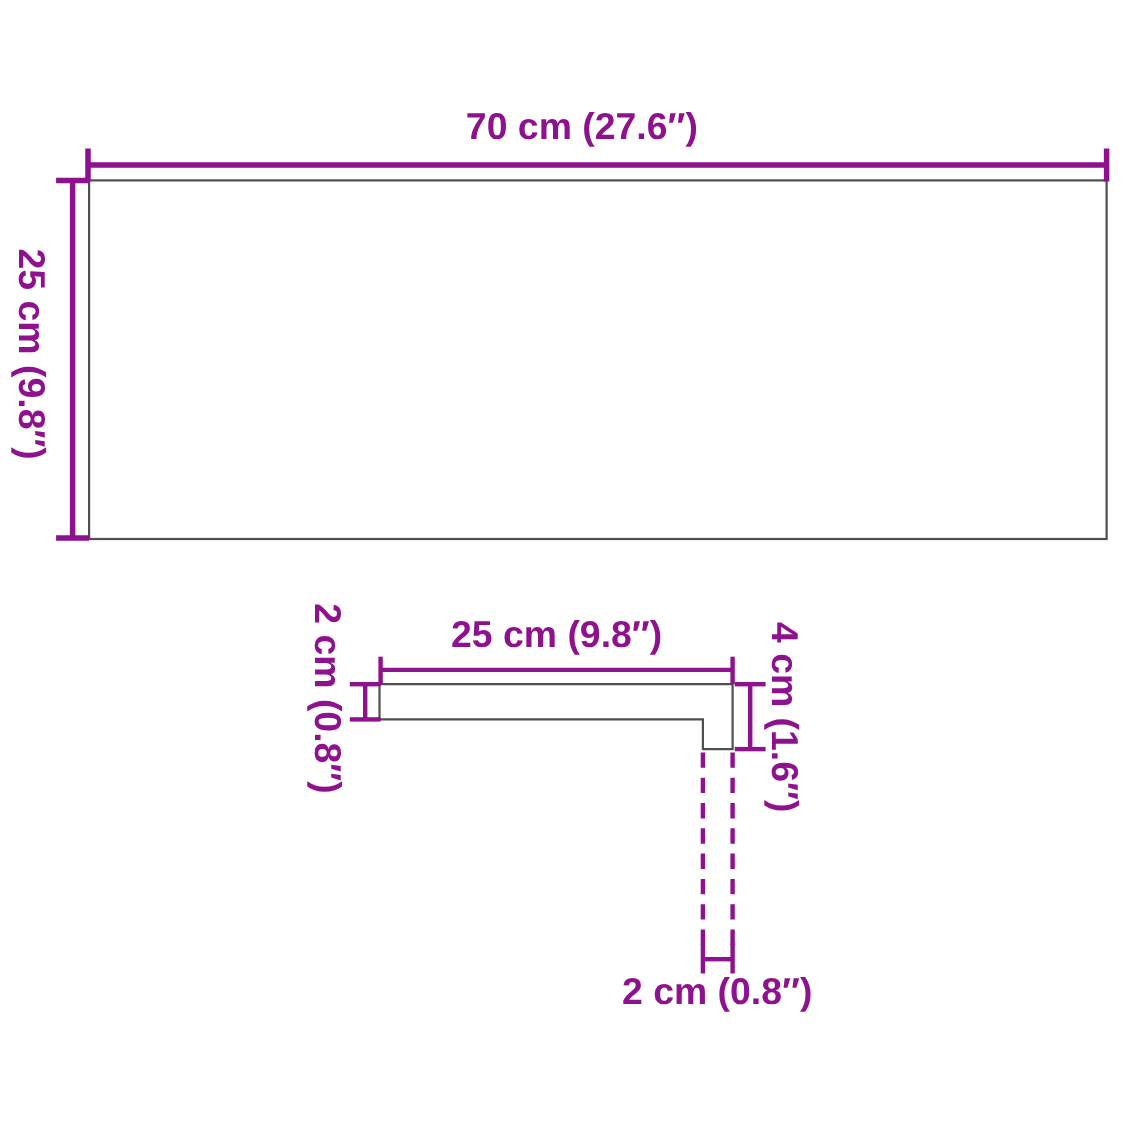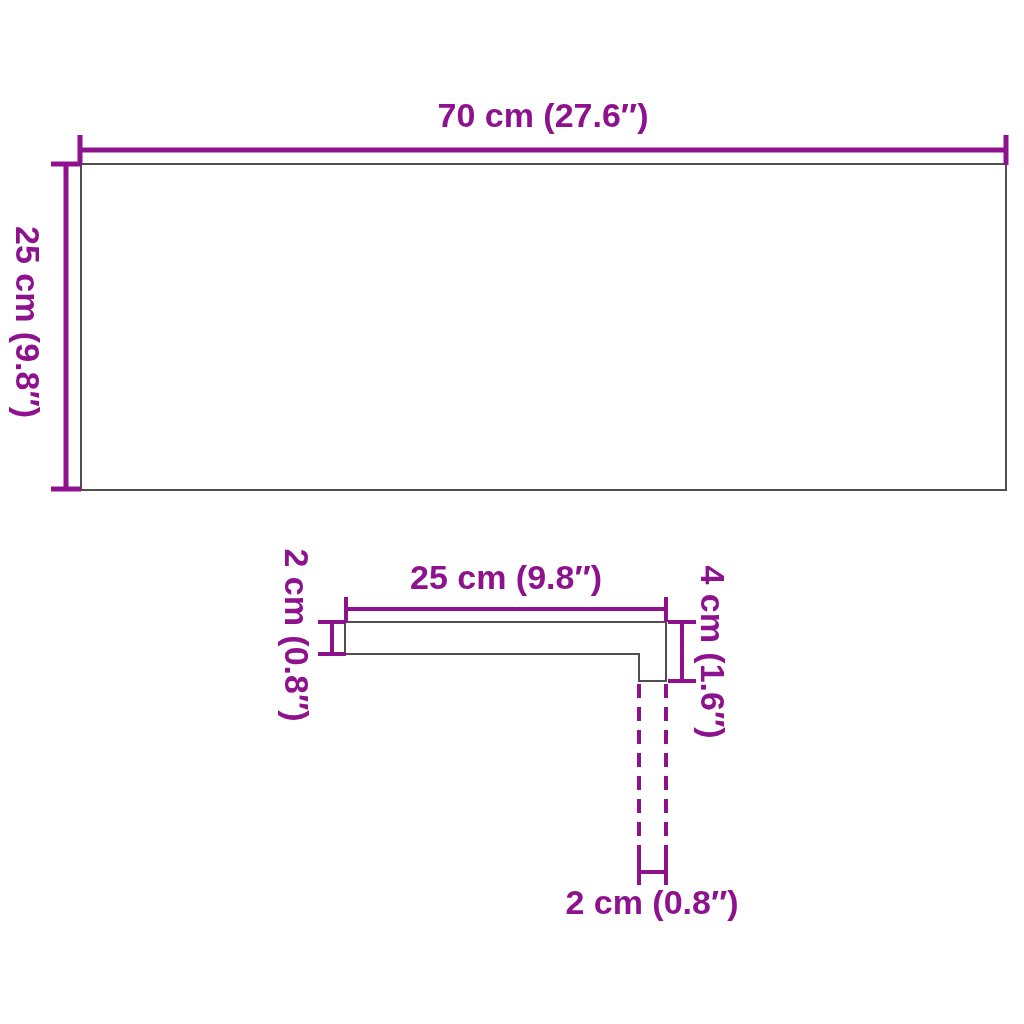--- a/index.html
+++ b/index.html
@@ -94,21 +94,21 @@
 
       <line class="dashed" x1="639" y1="684" x2="639" y2="860"></line>
       <line class="dashed" x1="666" y1="684" x2="666" y2="860"></line>
 
       <line class="dim-thin" x1="639" y1="872" x2="666" y2="872"></line>
       <line class="dim-thin" x1="639" y1="858" x2="639" y2="885"></line>
       <line class="dim-thin" x1="666" y1="858" x2="666" y2="885"></line>
     </g>
   </svg>
 
-  <div class="label center-h" style="left:543px; top:97px;">70 cm (27.6″)</div>
+  <div class="label center-h" style="left:529px; top:97px;">70 cm (27.6″)</div>
 
   <div class="label rot-cw" style="left:28px; top:322px;">25 cm (9.8″)</div>
 
   <div class="label center-h" style="left:506px; top:559px;">25 cm (9.8″)</div>
 
   <div class="label rot-cw" style="left:297px; top:635px;">2 cm (0.8″)</div>
 
   <div class="label rot-cw" style="left:713px; top:652px;">4 cm (1.6″)</div>
 
   <div class="label center-h" style="left:652px; top:884px;">2 cm (0.8″)</div>

